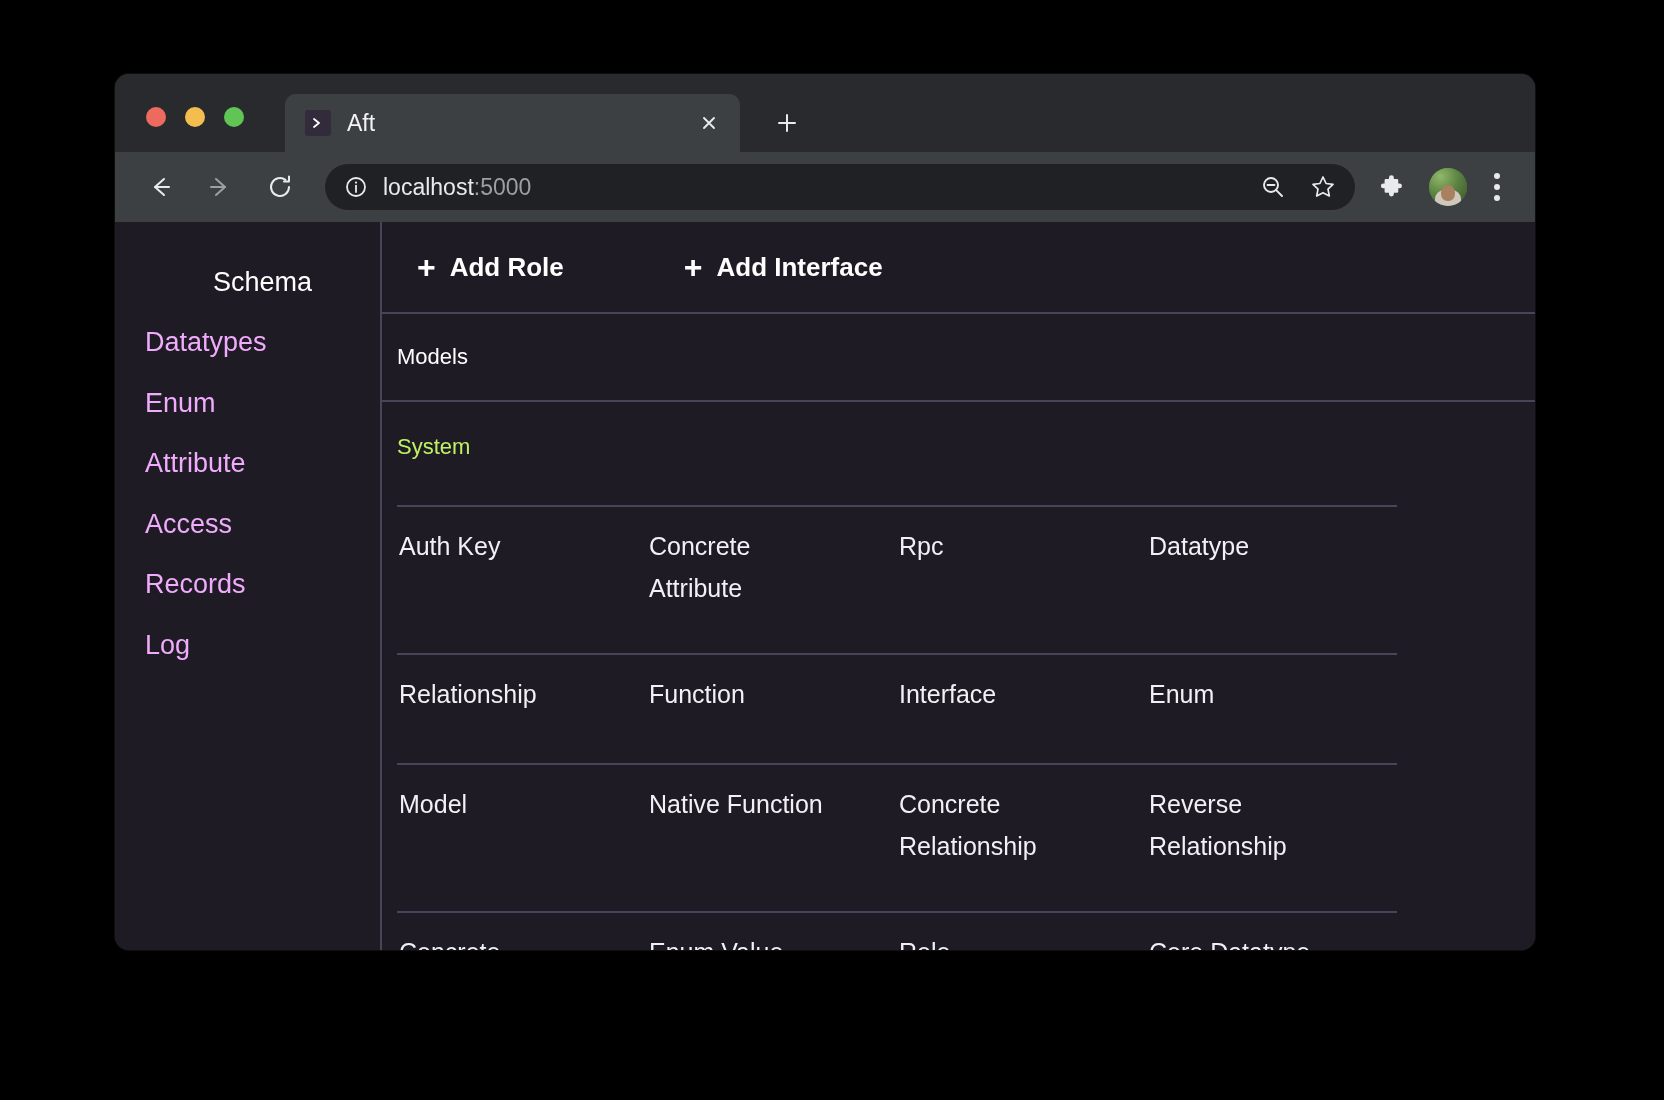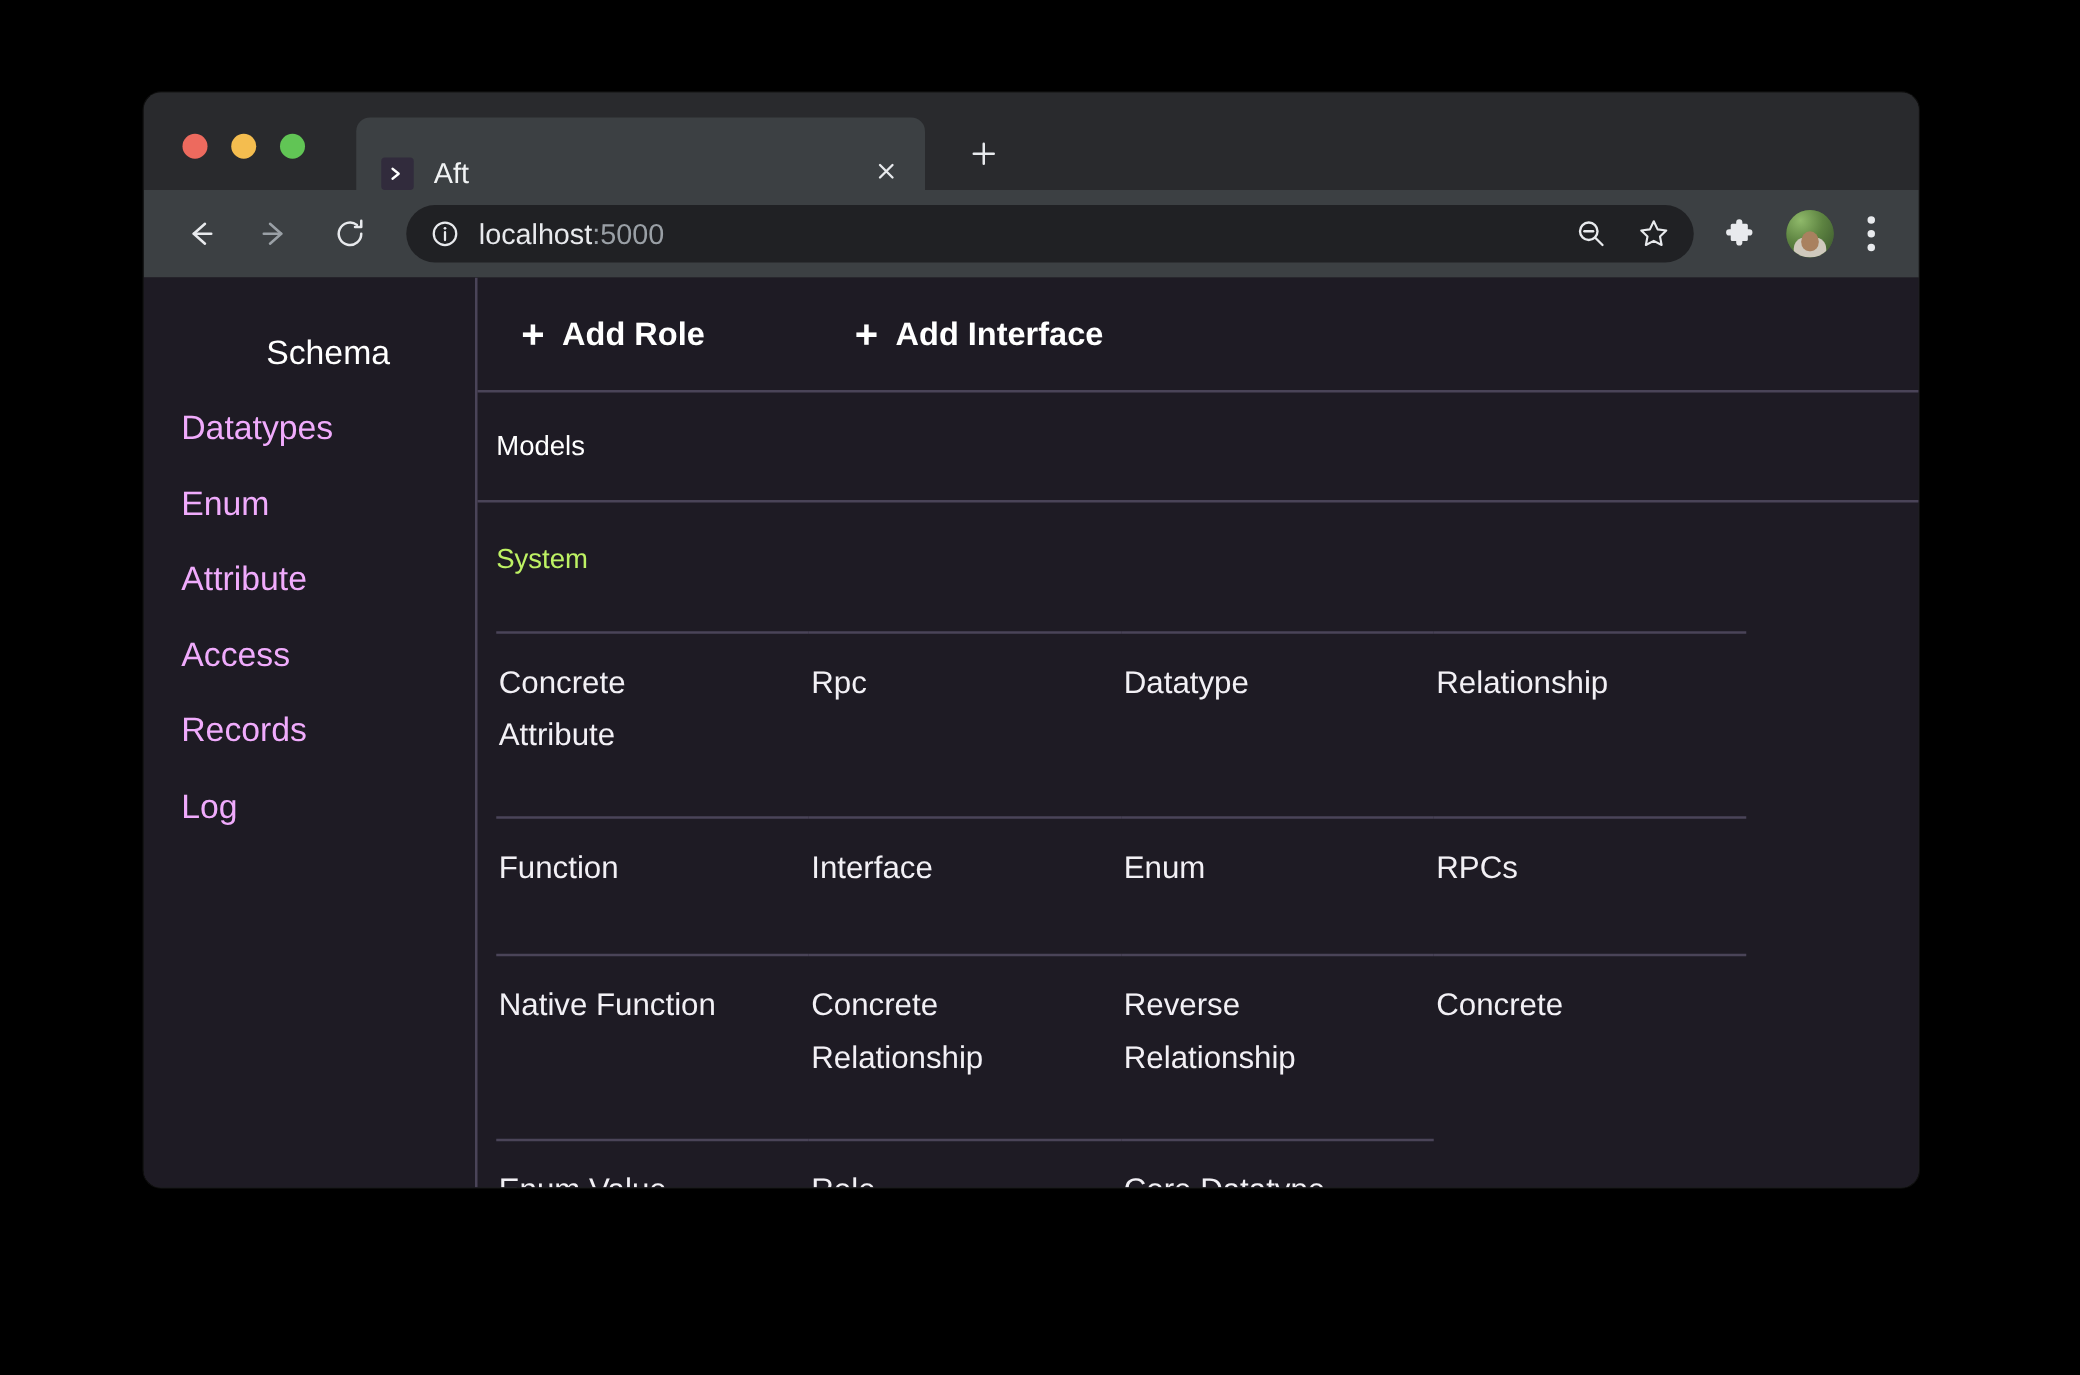--- a/index.html
+++ b/index.html
@@ -50,21 +50,21 @@
 
   #tab {
     position: absolute;
     left: 170px;
     bottom: 0;
     width: 455px;
     height: 58px;
     background: #3c4043;
     border-radius: 11px 11px 0 0;
     display: flex;
-    align-items: flex-end;
+    align-items: center;
     padding: 0 16px 0 20px;
   }
   #tab-favicon {
     width: 26px; height: 26px;
     background: #312b3c;
     border-radius: 3px;
     display: flex; align-items: center; justify-content: center;
     flex: 0 0 auto;
     margin-right: 16px;
   }
@@ -405,20 +405,23 @@
 
       <div id="models-header">
         <span id="models-header-label">Models</span>
       </div>
 
       <div id="models-body">
         <div id="system-label">System</div>
 
         <div id="model-grid">
           <div class="grid-cell">
+              <div class="grid-cell-label">Auth Key</div>
+            </div>
+          <div class="grid-cell">
               <div class="grid-cell-label">Concrete Attribute</div>
             </div>
           <div class="grid-cell">
               <div class="grid-cell-label">Rpc</div>
             </div>
           <div class="grid-cell">
               <div class="grid-cell-label">Datatype</div>
             </div>
 
           <div class="grid-cell">
@@ -428,21 +431,21 @@
               <div class="grid-cell-label">Function</div>
             </div>
           <div class="grid-cell">
               <div class="grid-cell-label">Interface</div>
             </div>
           <div class="grid-cell">
               <div class="grid-cell-label">Enum</div>
             </div>
 
           <div class="grid-cell">
-              <div class="grid-cell-label">RPCs</div>
+              <div class="grid-cell-label">Model</div>
             </div>
           <div class="grid-cell">
               <div class="grid-cell-label">Native Function</div>
             </div>
           <div class="grid-cell">
               <div class="grid-cell-label">Concrete Relationship</div>
             </div>
           <div class="grid-cell">
               <div class="grid-cell-label">Reverse Relationship</div>
             </div>

